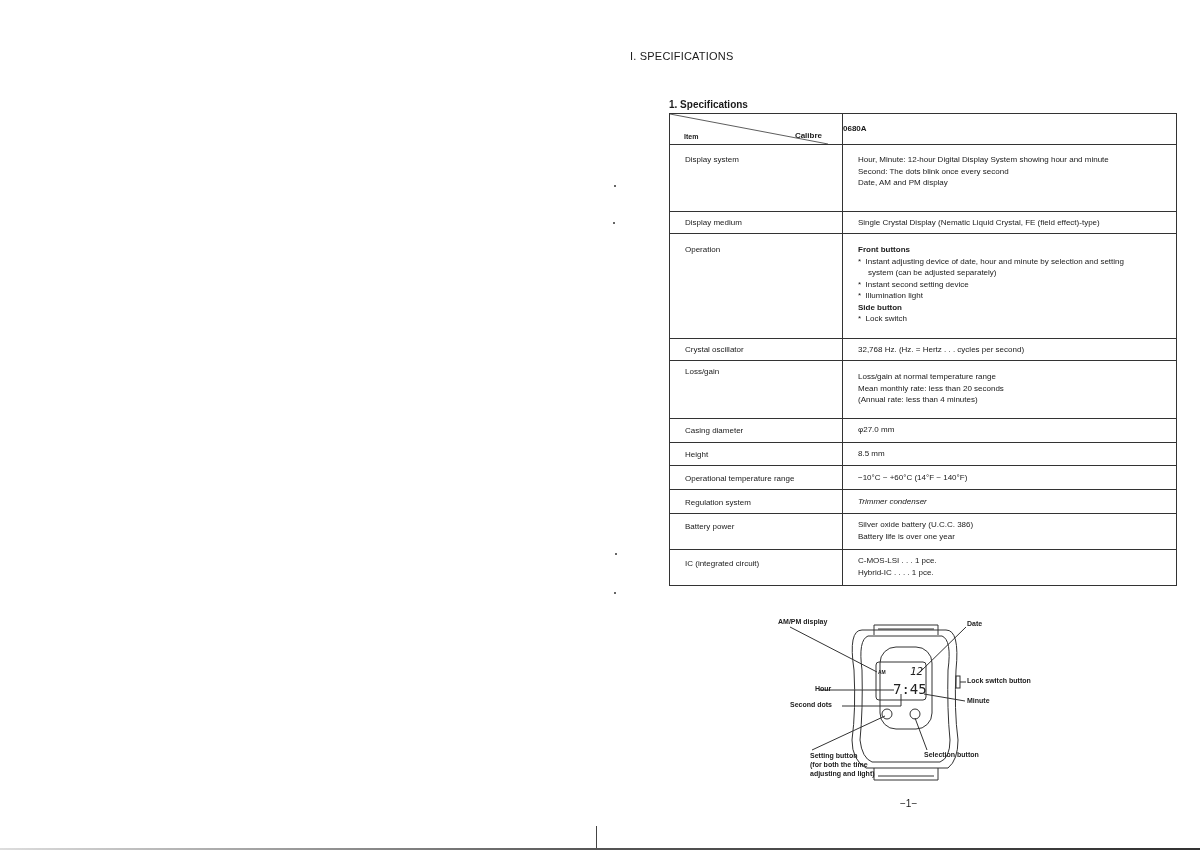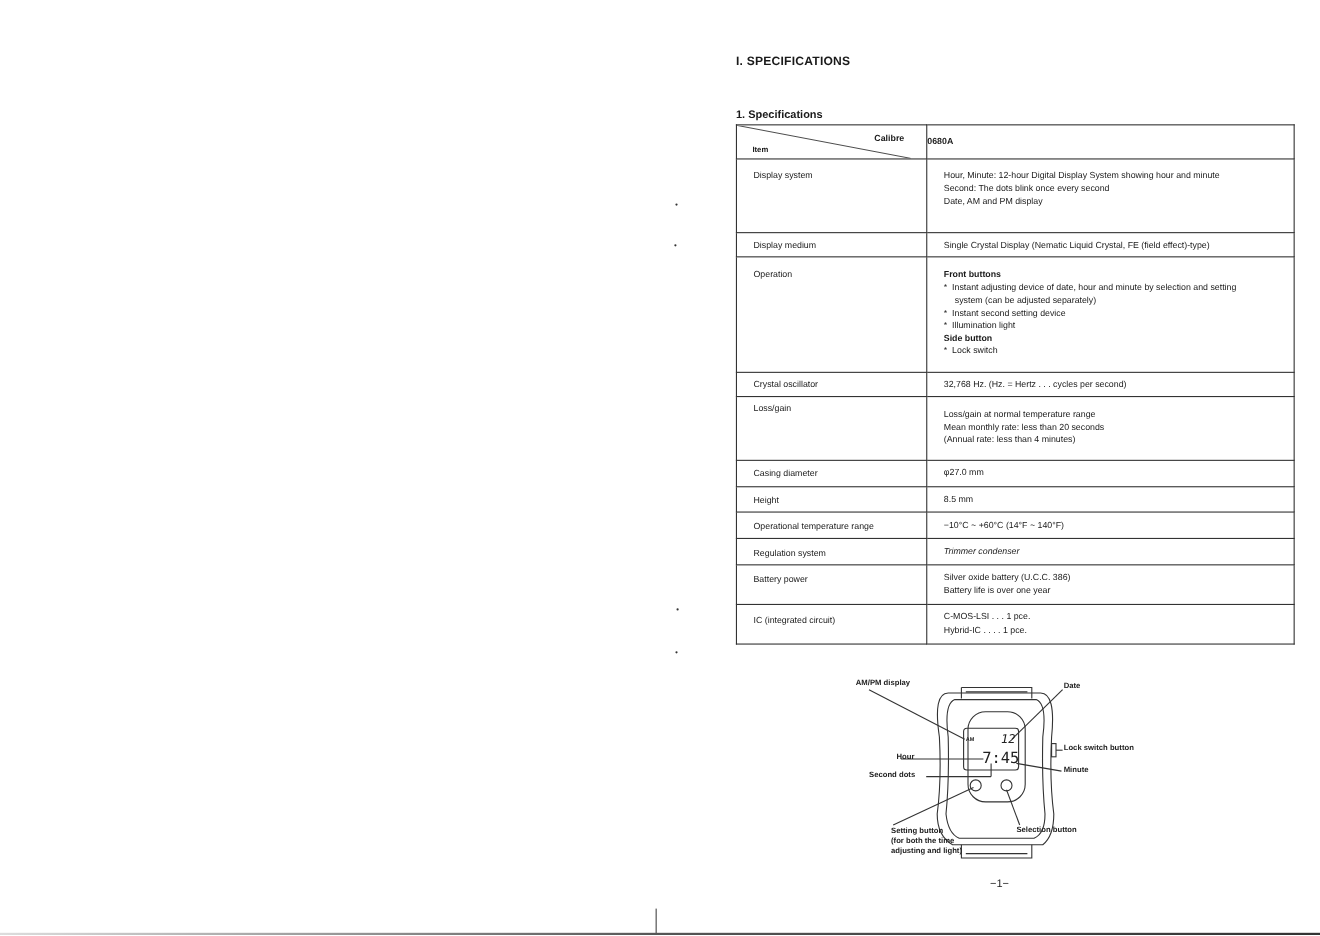--- a/index.html
+++ b/index.html
@@ -1,28 +1,28 @@
 <!DOCTYPE html>
 <html><head>
 <meta charset="utf-8">
 <style>
   html, body { margin:0; padding:0; }
   body { width:1200px; height:851px; background:#ffffff; position:relative; overflow:hidden;
          font-family:"Liberation Sans", sans-serif; color:#1a1a1a; }
   .abs { position:absolute; }
-  .h1 { left:669px; top:50px; font-size:11px; font-weight:bold; letter-spacing:0.2px; }
+  .h1 { left:630px; top:50px; font-size:11px; font-weight:normal; letter-spacing:0.2px; }
   .h2 { left:669px; top:99px; font-size:10px; font-weight:bold; }
   table.spec { position:absolute; left:669px; top:113px; width:508px; border-collapse:collapse;
                font-size:8px; line-height:11.5px; }
   table.spec td { border:1px solid #333; vertical-align:top; padding:0; }
   table.spec td.item { width:157px; padding-left:15px; }
   table.spec td.val { padding-left:15px; }
   .hdr-cell { position:relative; height:30px; }
   .hdr-cell svg { position:absolute; left:0; top:0; }
-  .calibre { position:absolute; right:20px; top:6px; font-weight:bold; font-size:8px; }
+  .calibre { position:absolute; right:20px; top:16px; font-weight:bold; font-size:8px; }
   .itemlbl { position:absolute; left:14px; top:17px; font-weight:bold; font-size:7px; }
   .model { text-align:left; font-weight:bold; font-size:8px; line-height:30px; }
   .b { font-weight:bold; }
   .bullet { padding-left:10px; text-indent:-10px; }
   .dot { position:absolute; width:2px; height:2px; background:#333; border-radius:1px; }
   .lbl { position:absolute; font-size:7px; font-weight:bold; color:#222; white-space:nowrap; }
   .pageno { left:900px; top:798px; font-size:10px; }
   .bottomline { left:0; top:848px; width:1200px; height:2px; background:linear-gradient(90deg,#ddd,#555 50%,#333); }
   .tick { left:596px; top:826px; width:1px; height:24px; background:#444; }
 </style>

